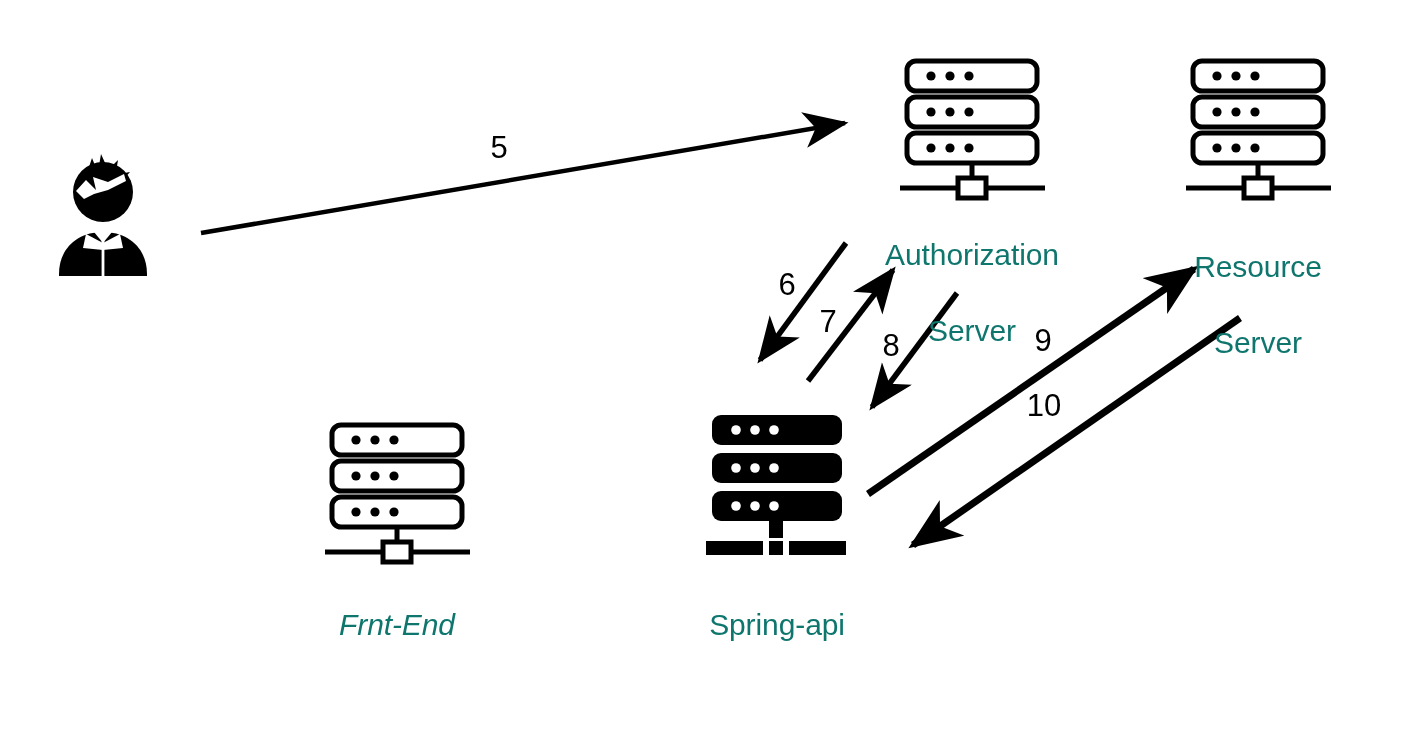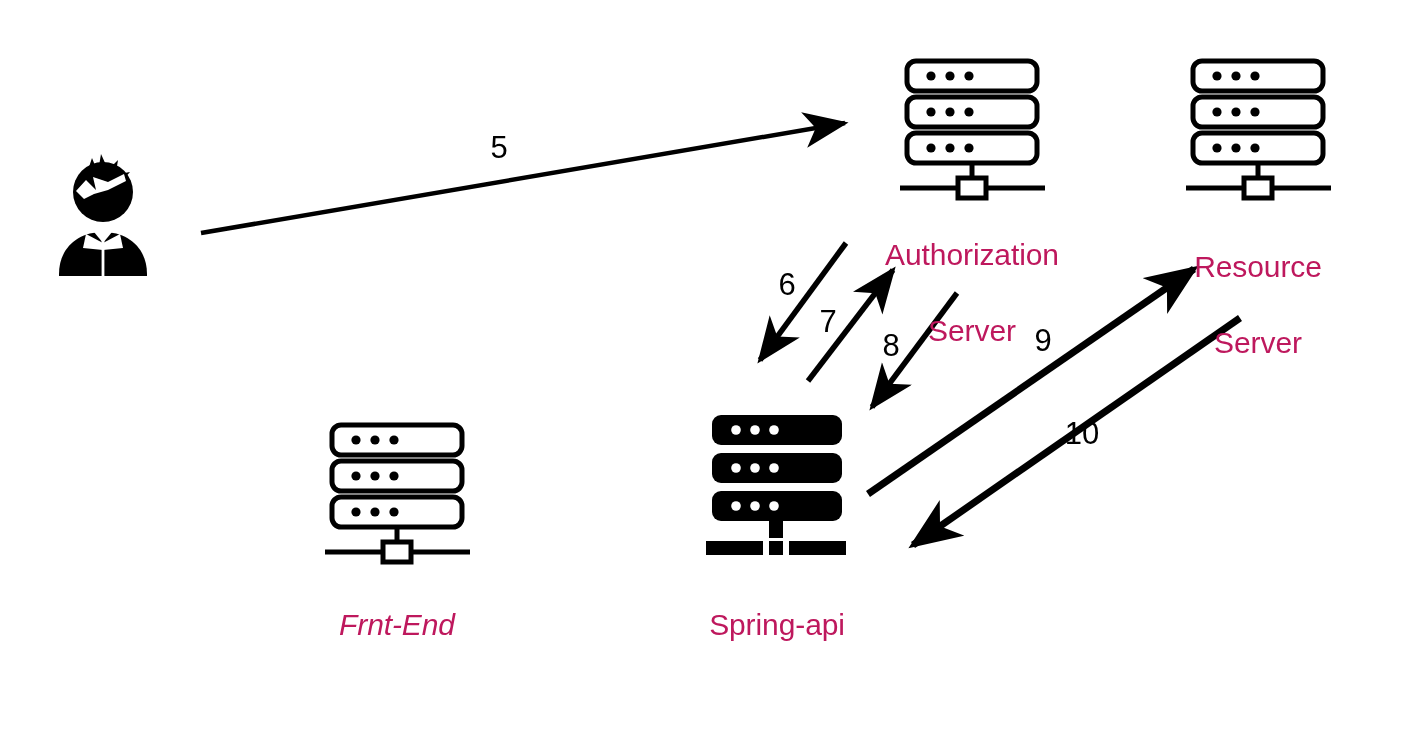--- a/index.html
+++ b/index.html
@@ -26,21 +26,21 @@
     width: 1402px;
     height: 746px;
     display: block;
   }
   .node-label {
     position: absolute;
     text-align: center;
     font-family: "Liberation Sans", sans-serif;
     font-size: 30px;
     line-height: 38px;
-    color: #be185d;
+    color: #0f766e;
     white-space: pre-line;
     letter-spacing: -0.1px;
   }
   .edge-label {
     position: absolute;
     font-family: "Liberation Sans", sans-serif;
     font-size: 31px;
     line-height: 31px;
     color: #000000;
     text-align: center;
@@ -208,17 +208,17 @@
   </div>
   <div class="edge-label" style="left:808px; top:306px; width:40px;">
     <span>7</span>
   </div>
   <div class="edge-label" style="left:871px; top:330px; width:40px;">
     <span>8</span>
   </div>
   <div class="edge-label" style="left:1023px; top:325px; width:40px;">
     <span>9</span>
   </div>
-  <div class="edge-label" style="left:1057px; top:390px; width:50px;margin-top:28px;">
+  <div class="edge-label" style="left:1019px; top:390px; width:50px;">
     <span>10</span>
   </div>
 
 </div>
 
 </body></html>

